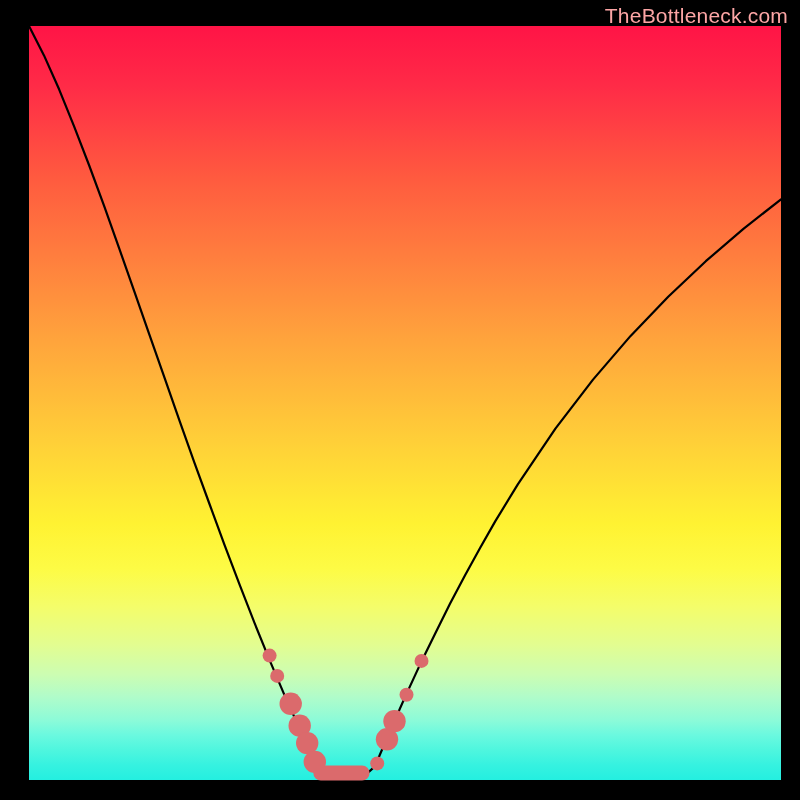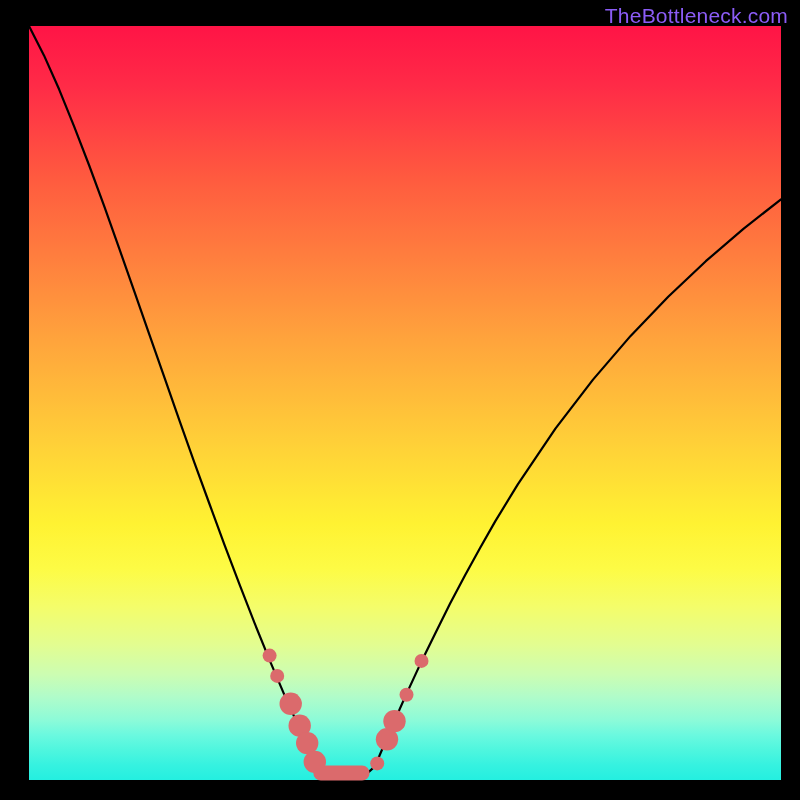--- a/index.html
+++ b/index.html
@@ -43,21 +43,21 @@
       #6bf9df 94%,
       #4ff6de 96%,
       #36f2e0 98%,
       #24efe0 100%
     );
   }
   .watermark {
     position: absolute;
     top: 4px;
     right: 12px;
-    color: #8b5cf6;
+    color: #fca5a5;
     font-size: 21px;
     letter-spacing: 0.2px;
     font-weight: 400;
     user-select: none;
   }
   svg.curve {
     position: absolute;
     left: 0;
     top: 0;
     width: 752px;

